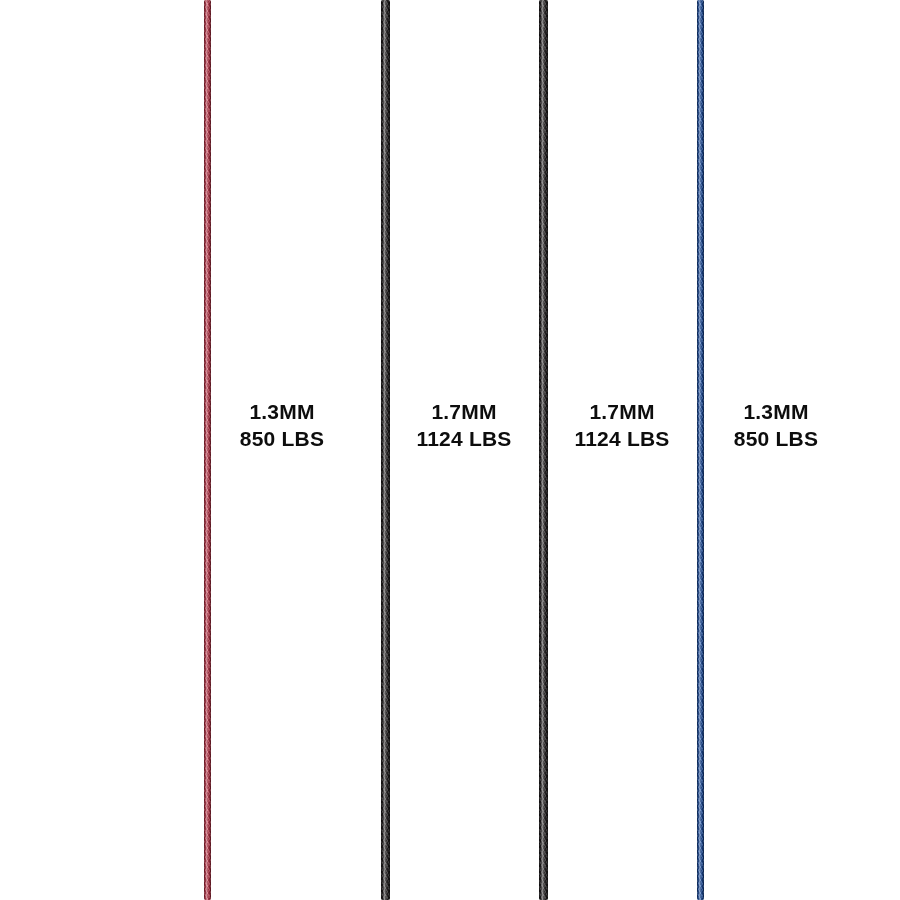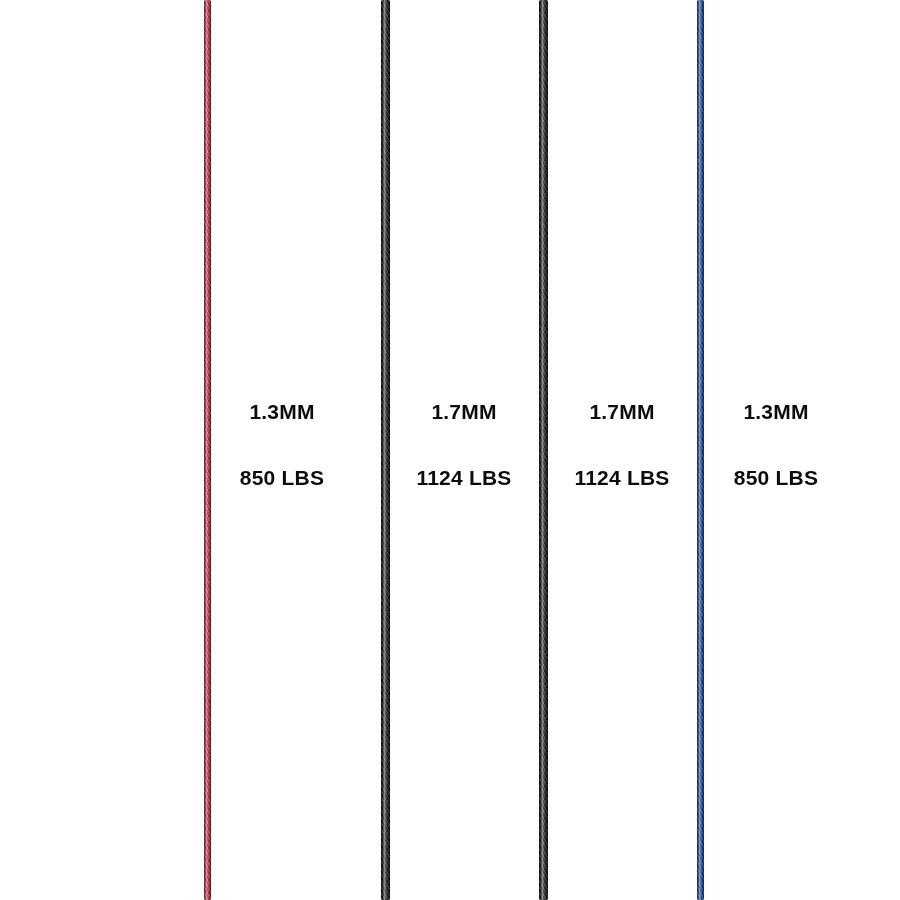--- a/index.html
+++ b/index.html
@@ -67,21 +67,21 @@
   .label {
     position: absolute;
     text-align: center;
     color: #0d0d0d;
     font-weight: bold;
     font-size: 21px;
     line-height: 27px;
     letter-spacing: 0.2px;
     white-space: nowrap;
   }
-  .label .line2 { display: block; margin-top: 39px; }
+  .label .line2 { display: block; }
 </style>
 </head>
 <body style="background: rgb(255, 255, 255);">
 
 <div id="stage" style="background: rgb(255, 255, 255);">
 
   <div class="cord" id="cord-0" style="left: 204px; width: 7px;">
     <div class="core" style="background: rgb(200, 52, 74);"></div>
     <div class="weave"></div>
     <div class="shine"></div>

